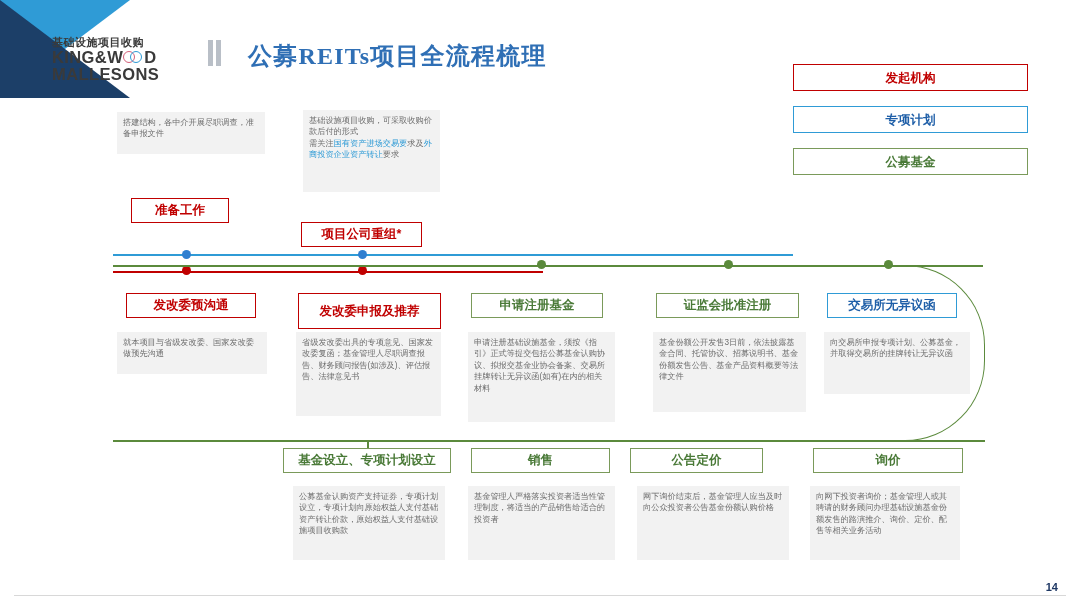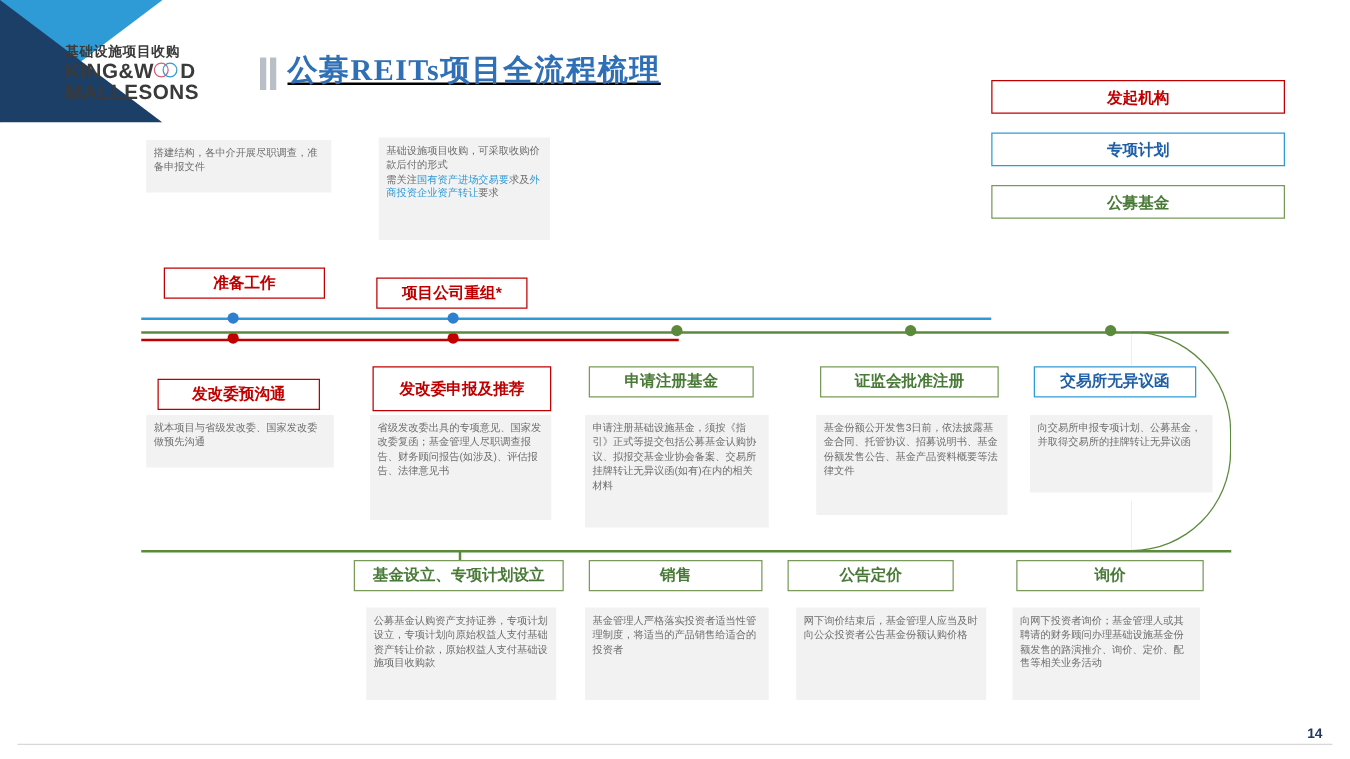--- a/index.html
+++ b/index.html
@@ -21,21 +21,21 @@
   .logo{position:absolute;left:52px;top:36px;color:#3a3a3a;}
   .logo .cn{font-size:11px;letter-spacing:.5px;line-height:13px;font-weight:700;}
   .logo .en{font-size:16.5px;font-weight:700;line-height:17px;letter-spacing:.4px;}
   .ringwrap{display:inline-block;position:relative;width:21px;height:14px;vertical-align:-1px;}
   .ringwrap i{position:absolute;top:1px;width:12px;height:12px;border-radius:50%;
     border:1.6px solid #3a3a3a;box-sizing:border-box;}
   .ringwrap i.r1{left:0;border-color:#d4607a;}
   .ringwrap i.r2{left:7px;border-color:#2f9bd6;}
 
   
-  .title-bar{position:absolute;left:208px;top:40px;display:flex;align-items:flex-end;gap:9px;text-decoration:underline;}
+  .title-bar{position:absolute;left:208px;top:40px;display:flex;align-items:flex-start;gap:27px;}
   .title-ticks{display:flex;gap:3px;}
   .title-ticks span{display:block;width:5px;height:26px;background:#b9bfc7;}
   .title-text{font-family:"Liberation Serif","DejaVu Serif",serif;
     font-size:24px;font-weight:700;color:#2f6fb5;letter-spacing:1.2px;white-space:nowrap;}
 
   
   .legend{position:absolute;right:52px;top:64px;width:235px;}
   .legend .lg{height:27px;line-height:27px;text-align:center;font-size:12.5px;
     font-weight:700;margin-bottom:15px;background:#fff;box-sizing:border-box;}
   .lg.red{border:1.4px solid #c00000;color:#c00000;}
@@ -106,40 +106,40 @@
     <div class="lg green">公募基金</div>
   </div>
 
   <div class="note" style="left:117px;top:112px;width:148px;height:42px;">搭建结构，各中介开展尽职调查，准备申报文件</div>
 
   <div class="note" style="left:303px;top:110px;width:137px;height:82px;">
     <span>基础设施项目收购，可采取收购价款后付的形式</span><br>
     <span>需关注</span><span class="hl">国有资产进场交易要</span><span>求及</span><span class="hl">外商投资企业资产转让</span><span>要求</span>
   </div>
 
-  <div class="node red" style="left:131px;top:214px;width:129px;height:25px;">准备工作</div>
+  <div class="node red" style="left:131px;top:198px;width:98px;height:25px;">准备工作</div>
   <div class="node red" style="left:301px;top:222px;width:121px;height:25px;">项目公司重组*</div>
 
   <div class="line blue-h" style="left:113px;top:254px;width:680px;"></div>
   <div class="dot blue" style="left:182px;top:250px;"></div>
   <div class="dot blue" style="left:358px;top:250px;"></div>
 
   <div class="line red-h" style="left:113px;top:271px;width:430px;"></div>
   <div class="dot red" style="left:182px;top:266px;"></div>
   <div class="dot red" style="left:358px;top:266px;"></div>
 
   <div class="line green-h" style="left:113px;top:265px;width:870px;"></div>
   <div class="uturn" style="left:905px;top:265px;width:80px;height:176px;"></div>
   <div class="line green-h" style="left:113px;top:440px;width:872px;"></div>
 
   <div class="dot green" style="left:537px;top:260px;"></div>
   <div class="dot green" style="left:724px;top:260px;"></div>
   <div class="dot green" style="left:884px;top:260px;"></div>
 
-  <div class="node red" style="left:126px;top:293px;width:130px;height:25px;margin-top:10px;">发改委预沟通</div>
+  <div class="node red" style="left:126px;top:293px;width:130px;height:25px;">发改委预沟通</div>
   <div class="node red" style="left:298px;top:293px;width:143px;height:36px;">发改委申报及推荐</div>
   <div class="node green" style="left:471px;top:293px;width:132px;height:25px;">申请注册基金</div>
   <div class="node green" style="left:656px;top:293px;width:143px;height:25px;">证监会批准注册</div>
   <div class="node blue" style="left:827px;top:293px;width:130px;height:25px;">交易所无异议函</div>
 
   <div class="note" style="left:117px;top:332px;width:150px;height:42px;">就本项目与省级发改委、国家发改委做预先沟通</div>
   <div class="note" style="left:296px;top:332px;width:145px;height:84px;">省级发改委出具的专项意见、国家发改委复函；基金管理人尽职调查报告、财务顾问报告(如涉及)、评估报告、法律意见书</div>
   <div class="note" style="left:468px;top:332px;width:147px;height:90px;">申请注册基础设施基金，须按《指引》正式等提交包括公募基金认购协议、拟报交基金业协会备案、交易所挂牌转让无异议函(如有)在内的相关材料</div>
   <div class="note" style="left:653px;top:332px;width:153px;height:80px;">基金份额公开发售3日前，依法披露基金合同、托管协议、招募说明书、基金份额发售公告、基金产品资料概要等法律文件</div>
   <div class="note" style="left:824px;top:332px;width:146px;height:62px;">向交易所申报专项计划、公募基金，并取得交易所的挂牌转让无异议函</div>

